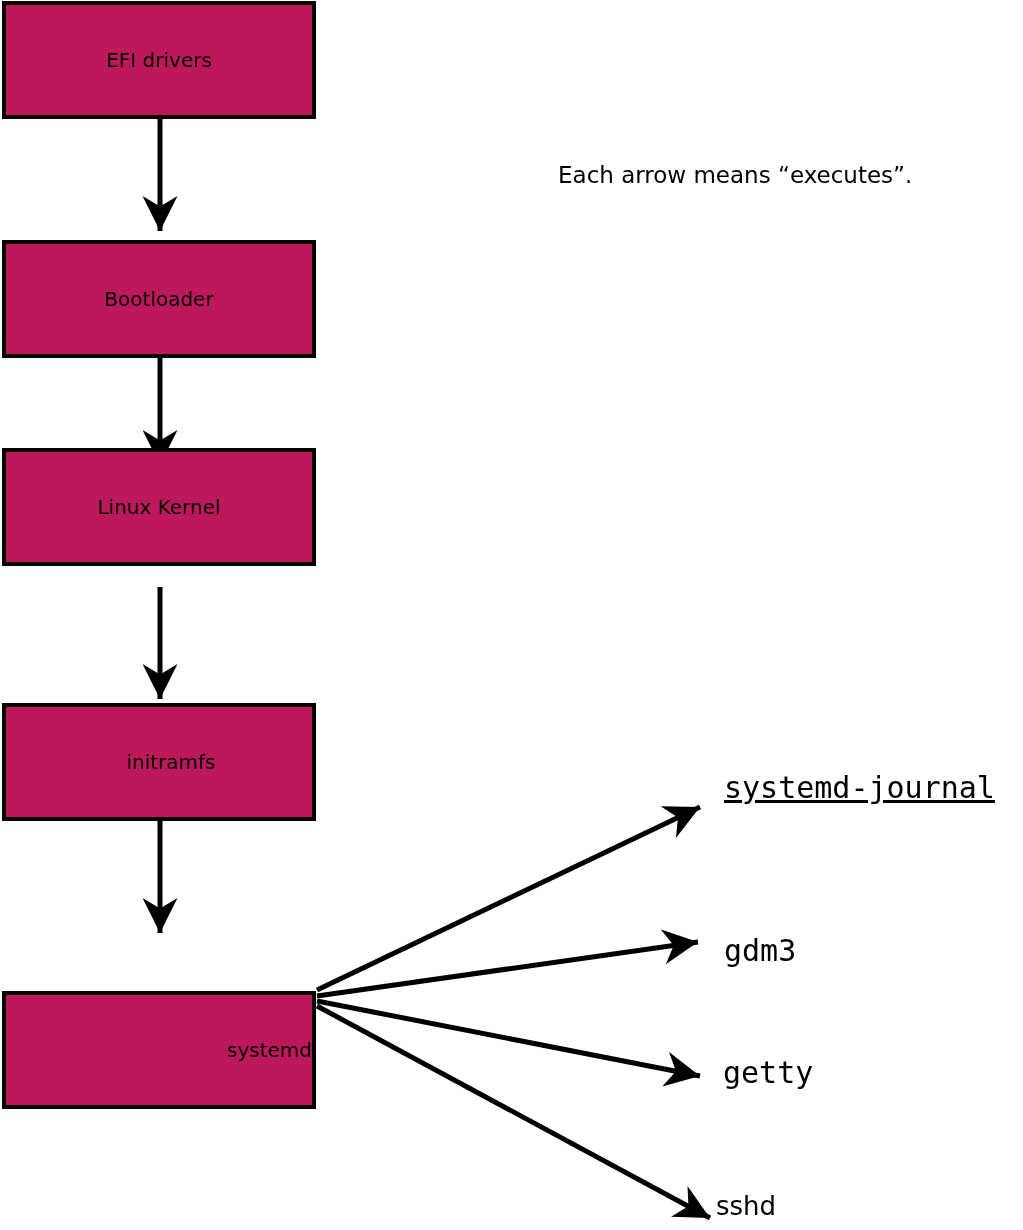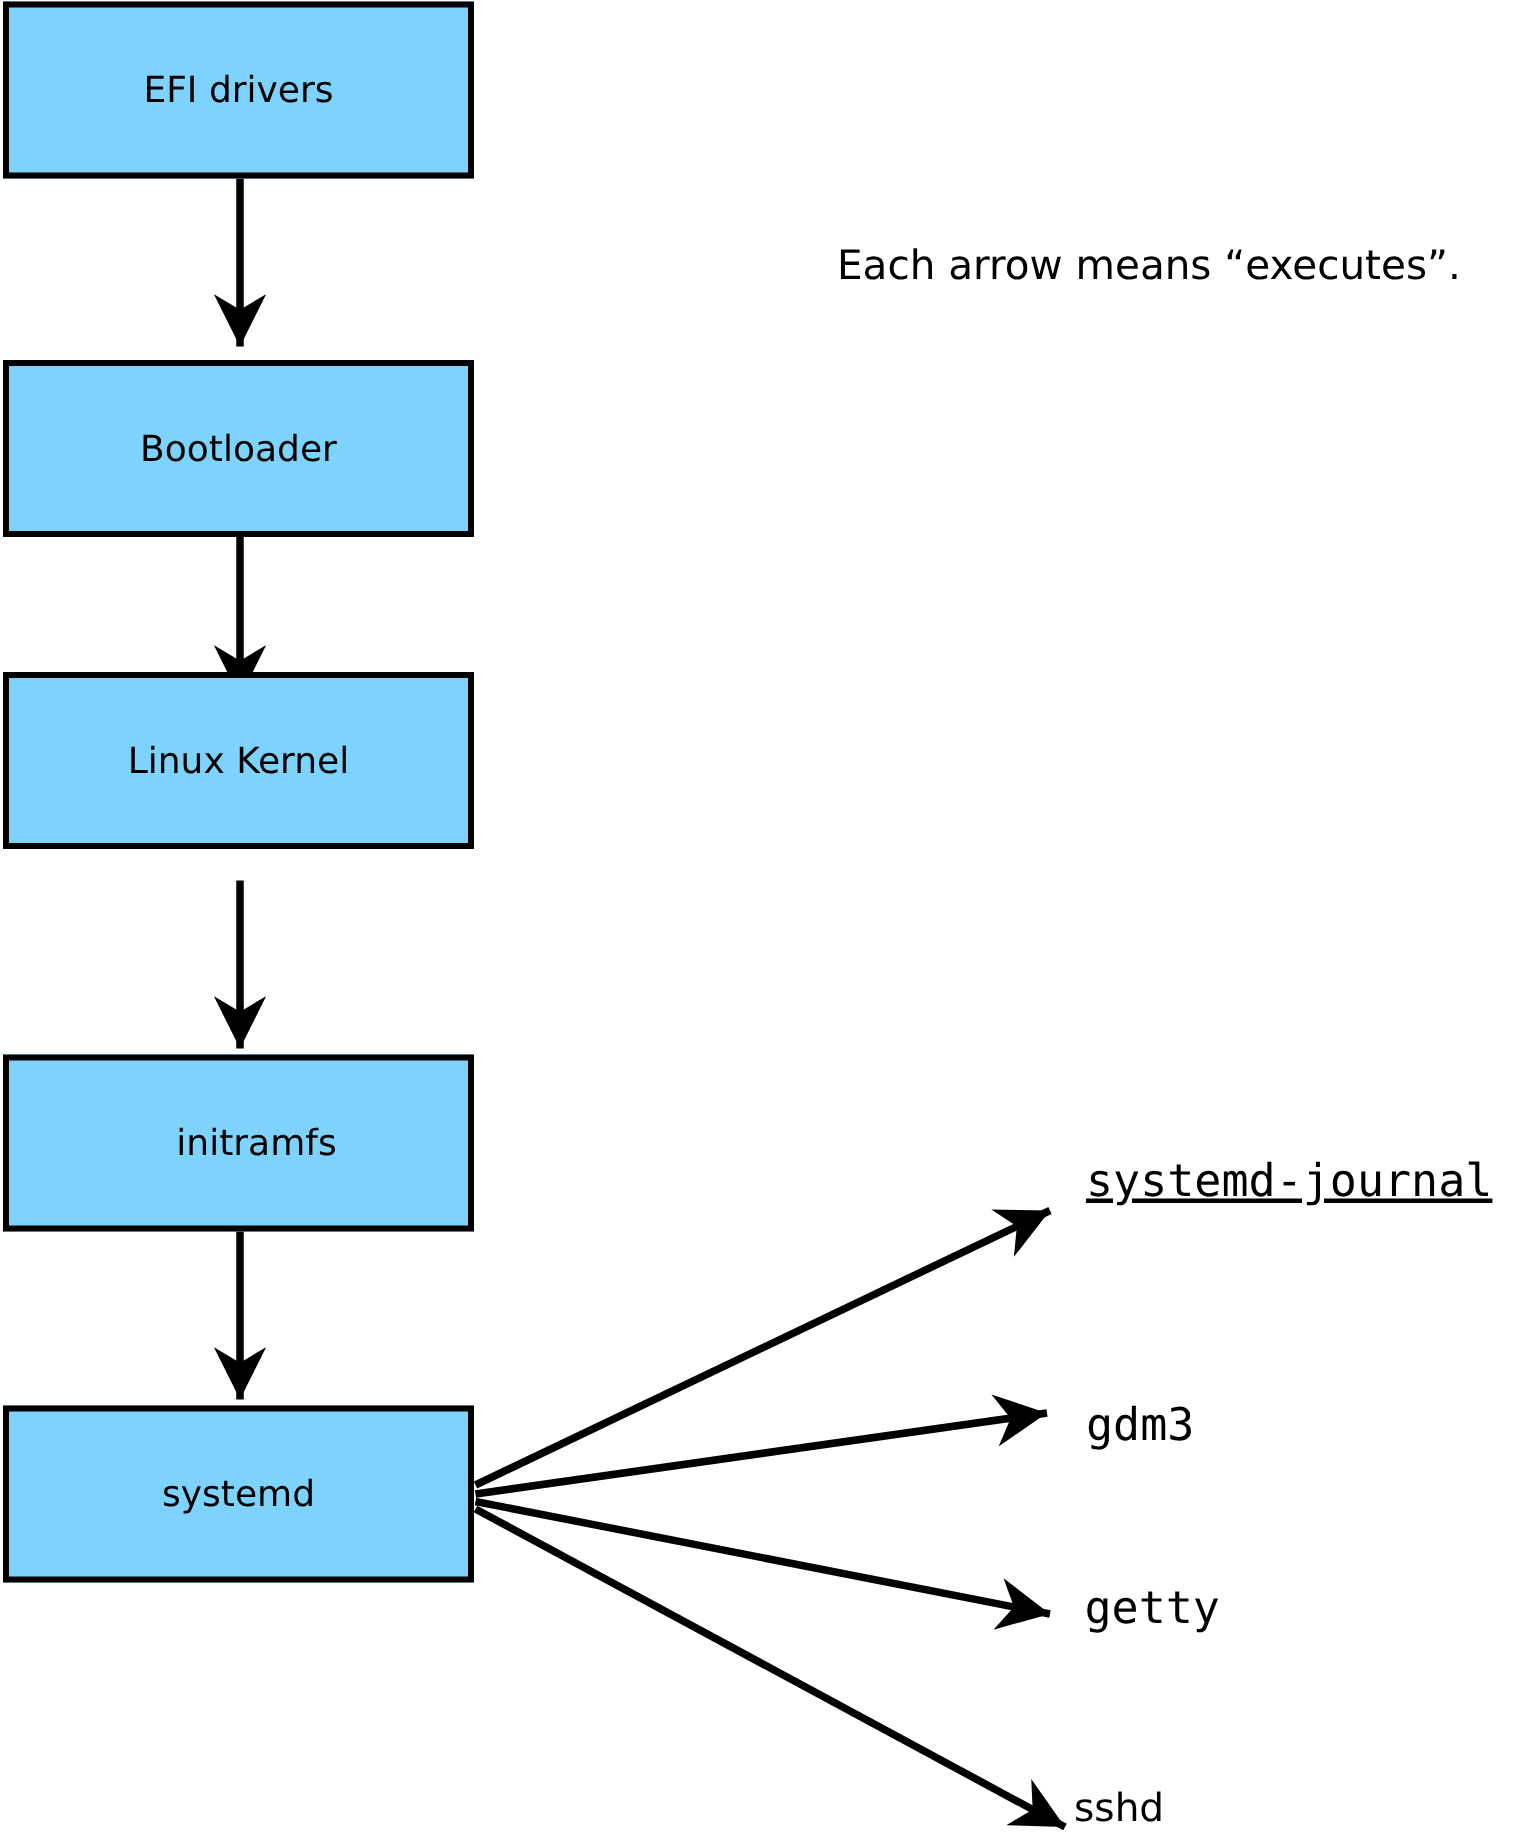--- a/index.html
+++ b/index.html
@@ -23,38 +23,38 @@
     width: 1023px;
     height: 1230px;
   }
   .box {
     position: absolute;
     left: 2px;
     width: 314px;
     height: 118px;
     box-sizing: border-box;
     border: 4px solid #000000;
-    background: #7dd3fc;
+    background: #be185d;
     display: flex;
     align-items: center;
     justify-content: center;
-    font-size: 24px;
+    font-size: 20px;
     line-height: 1;
     white-space: nowrap;
   }
   .box-efi        { top: 1px;   }
   .box-bootloader { top: 240px; }
   .box-kernel     { top: 448px; }
   .box-initramfs  { top: 703px; padding-left: 24px; }
-  .box-systemd    { top: 937px; }
+  .box-systemd    { top: 991px; justify-content: flex-end; }
   .note {
     position: absolute;
     left: 558px;
     top: 162px;
-    font-size: 27px;
+    font-size: 23px;
     line-height: 1.15;
     white-space: nowrap;
   }
   .target-label {
     position: absolute;
     font-family: "DejaVu Sans Mono", monospace;
     font-size: 30px;
     line-height: 1;
     white-space: nowrap;
   }

